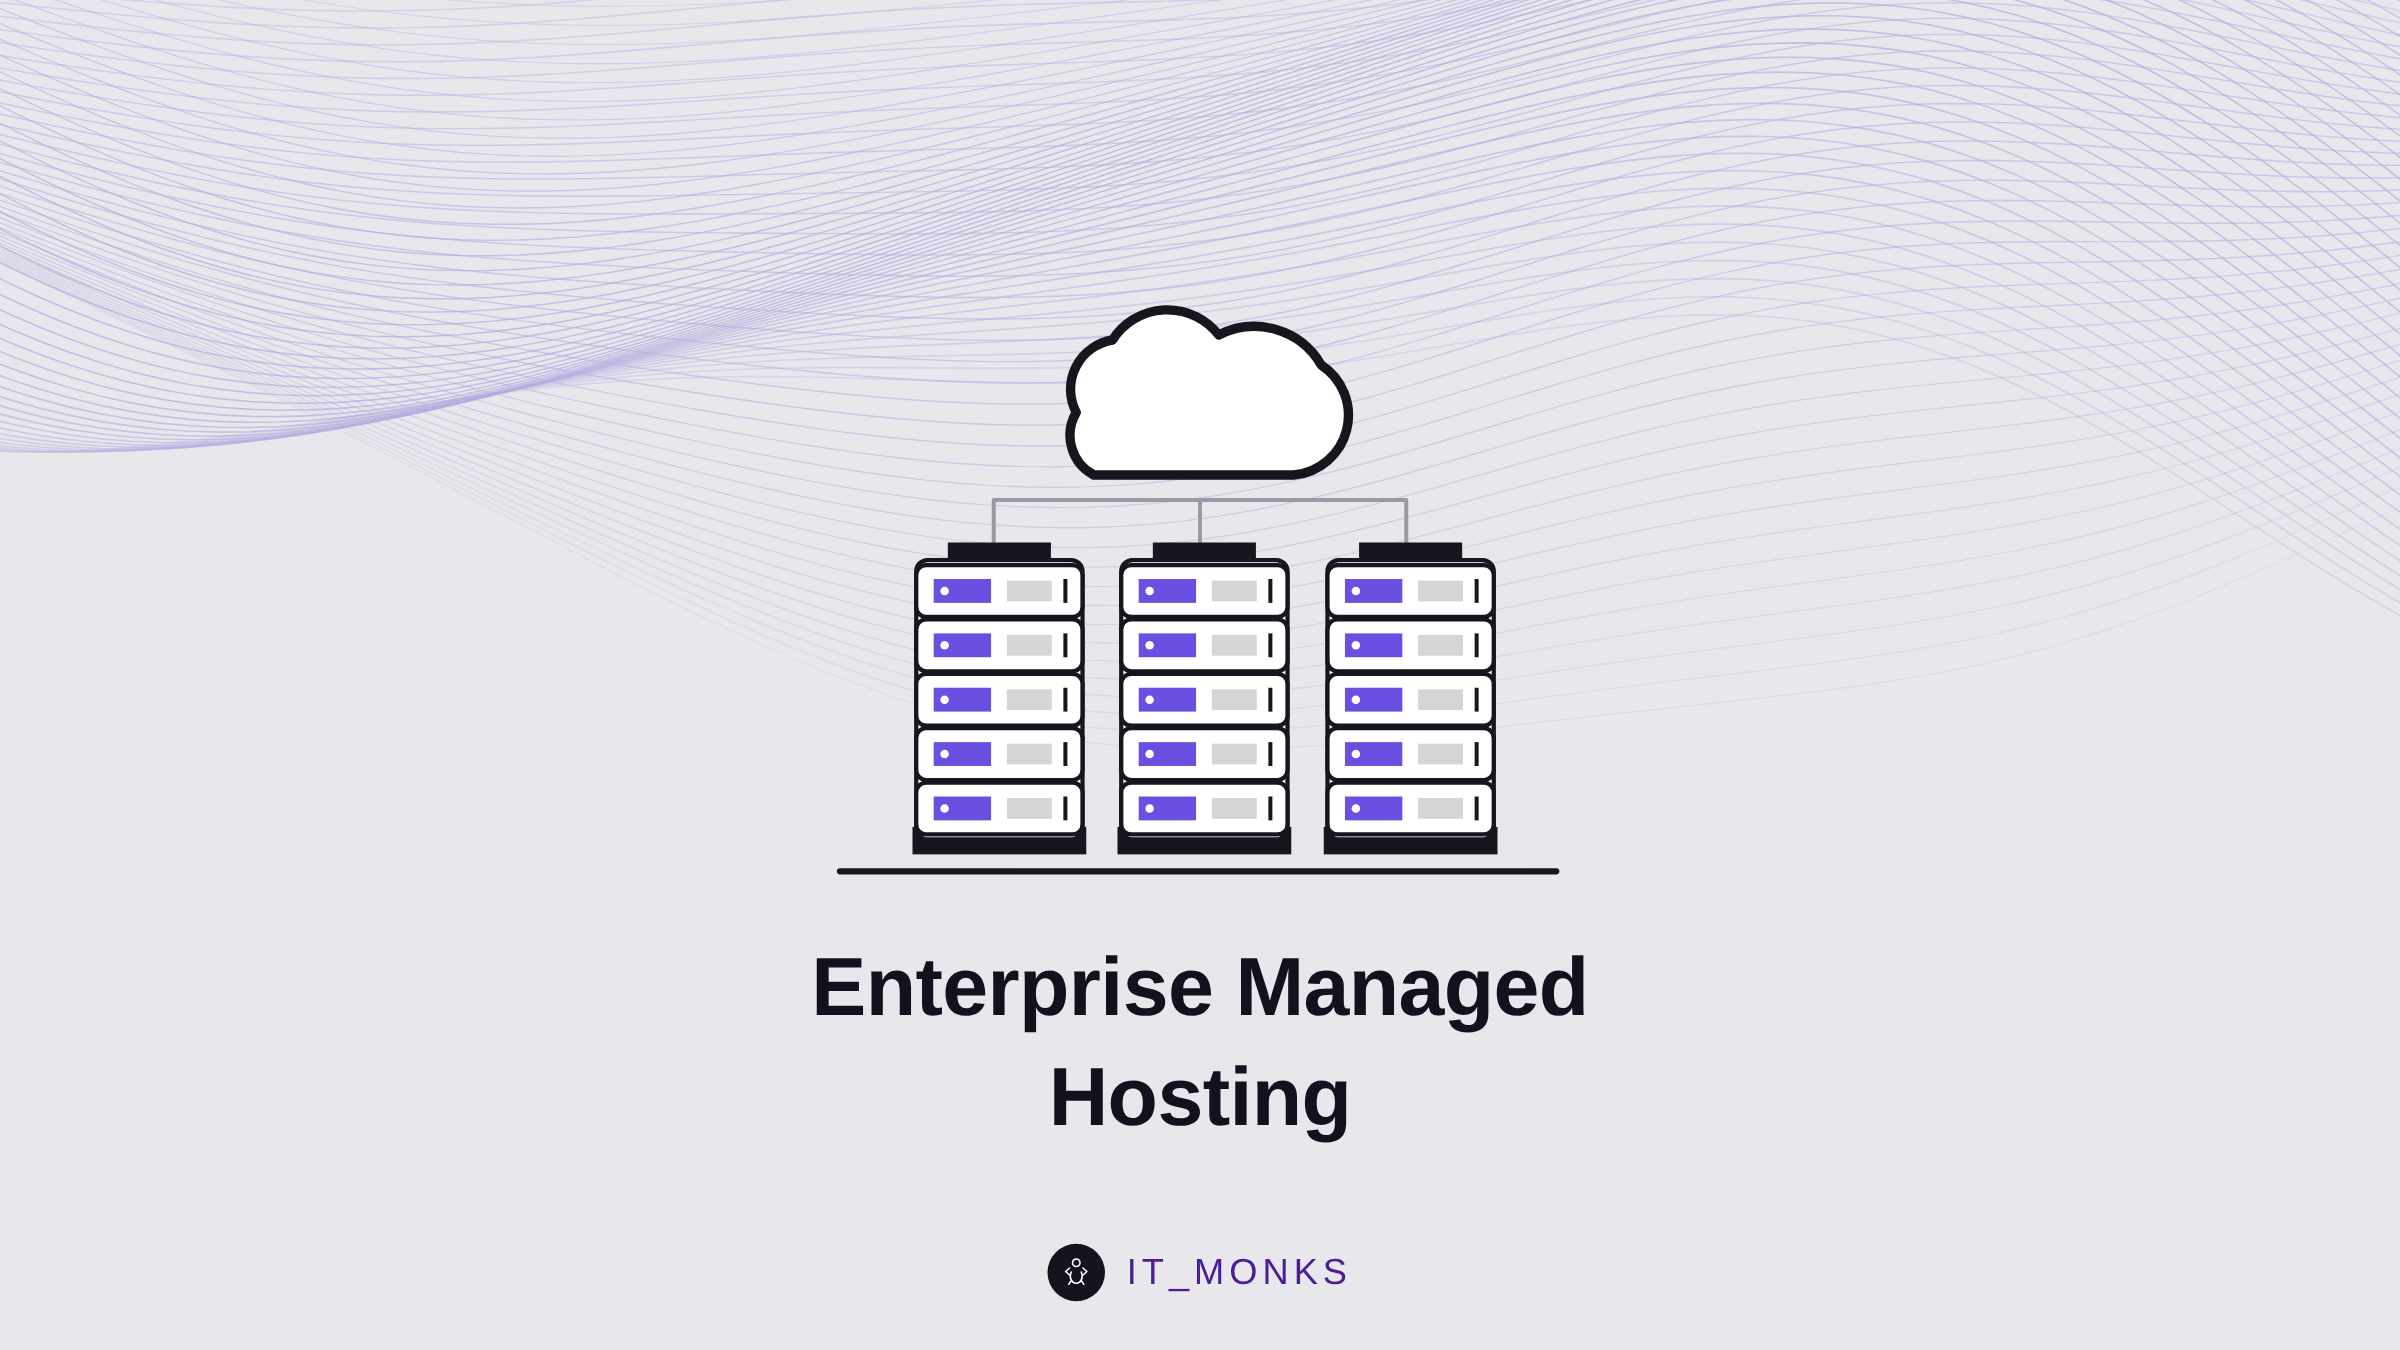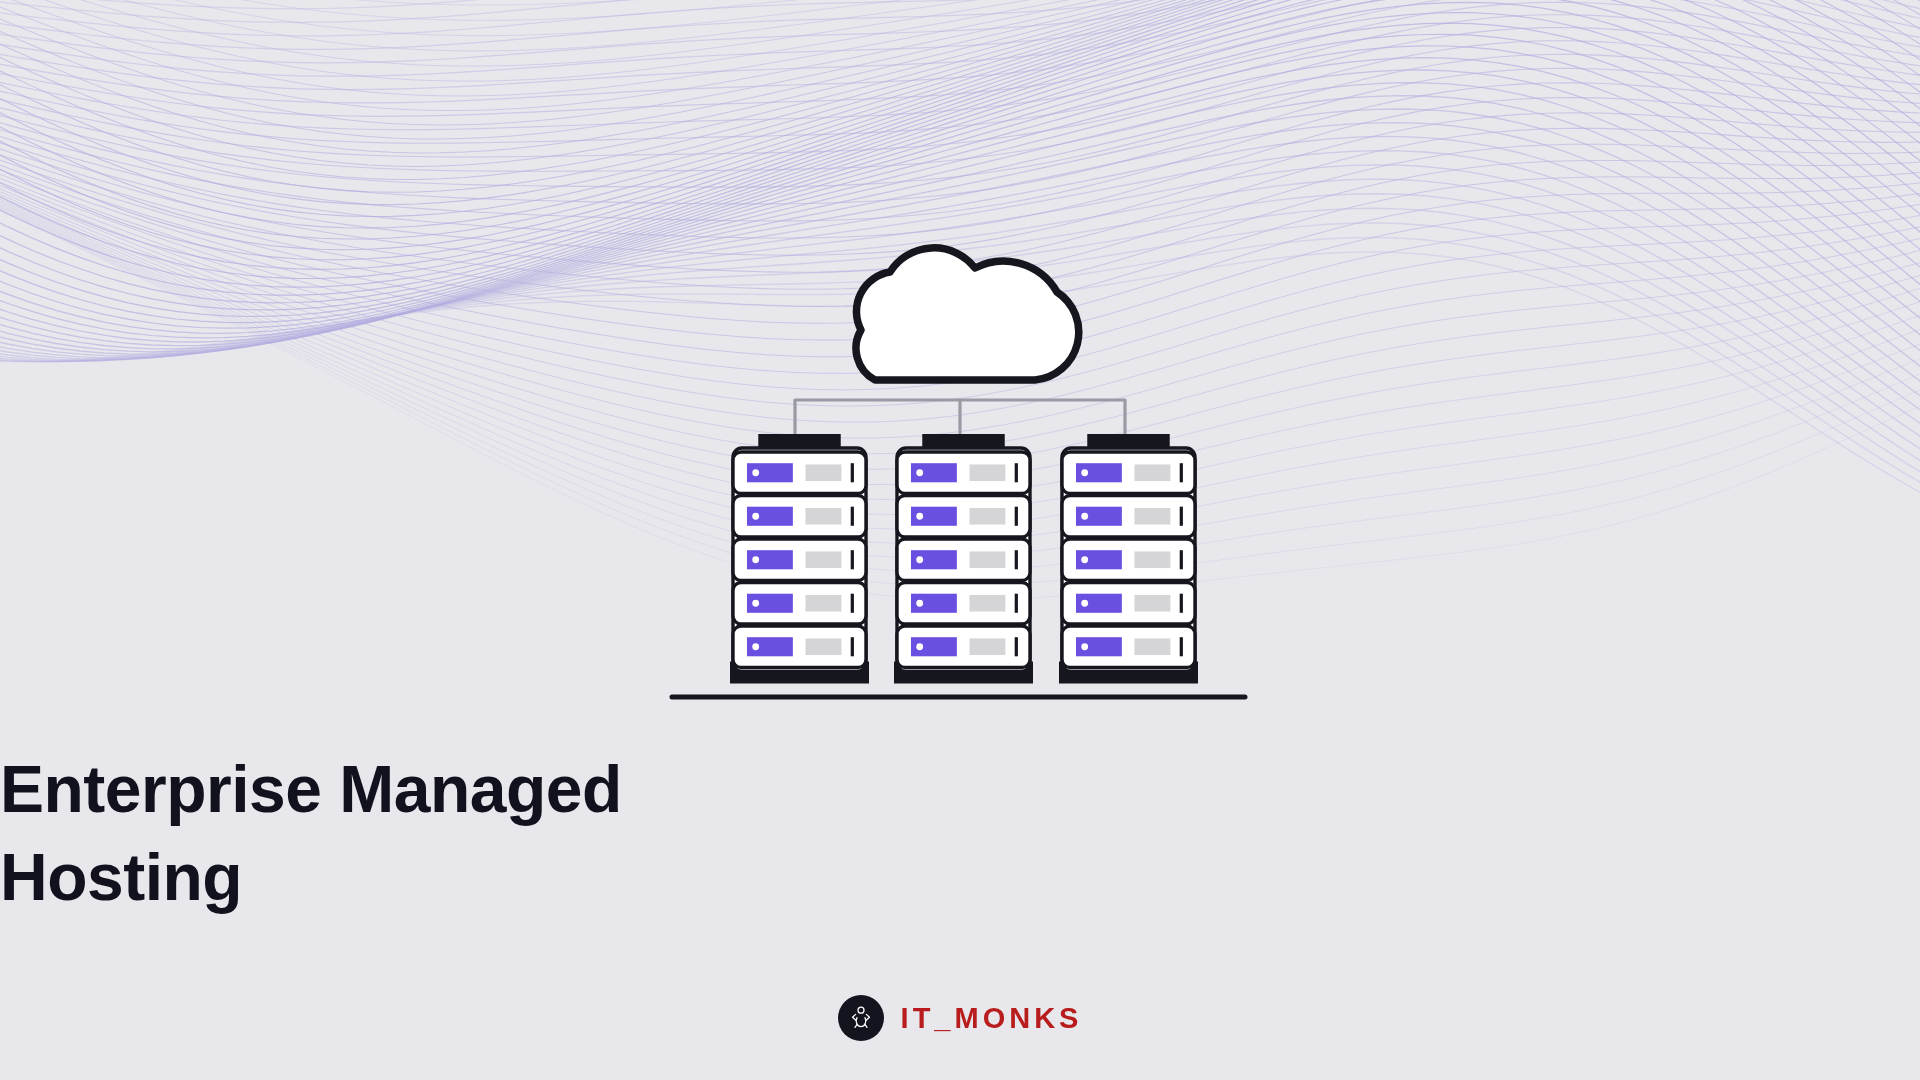--- a/index.html
+++ b/index.html
@@ -45,20 +45,21 @@
     height: 1080px;
     pointer-events: none;
   }
 
   
   #headline-block {
     position: absolute;
     left: 0;
     top: 745px;
     width: 1920px;
+    text-align: center;
   }
   .headline {
     margin: 0;
     font-family: "Liberation Sans", sans-serif;
     font-weight: bold;
     font-size: 66px;
     line-height: 88px;
     letter-spacing: -0.5px;
     color: #12121e;
     white-space: pre-line;
@@ -81,23 +82,23 @@
     border-radius: 50%;
     background: #14141f;
     display: flex;
     align-items: center;
     justify-content: center;
     flex: none;
   }
   #brand-name {
     font-family: "Liberation Sans", sans-serif;
     font-size: 29px;
-    font-weight: bold;
+    font-weight: normal;
     letter-spacing: 4.0px;
-    color: #b91c1c;
+    color: #4c1d95;
     line-height: 1;
     white-space: nowrap;
   }
 </style>
 </head>
 <body>
 
 <div id="stage">
 
   <svg id="bg-waves" viewBox="0 0 1920 1080" preserveAspectRatio="none">

